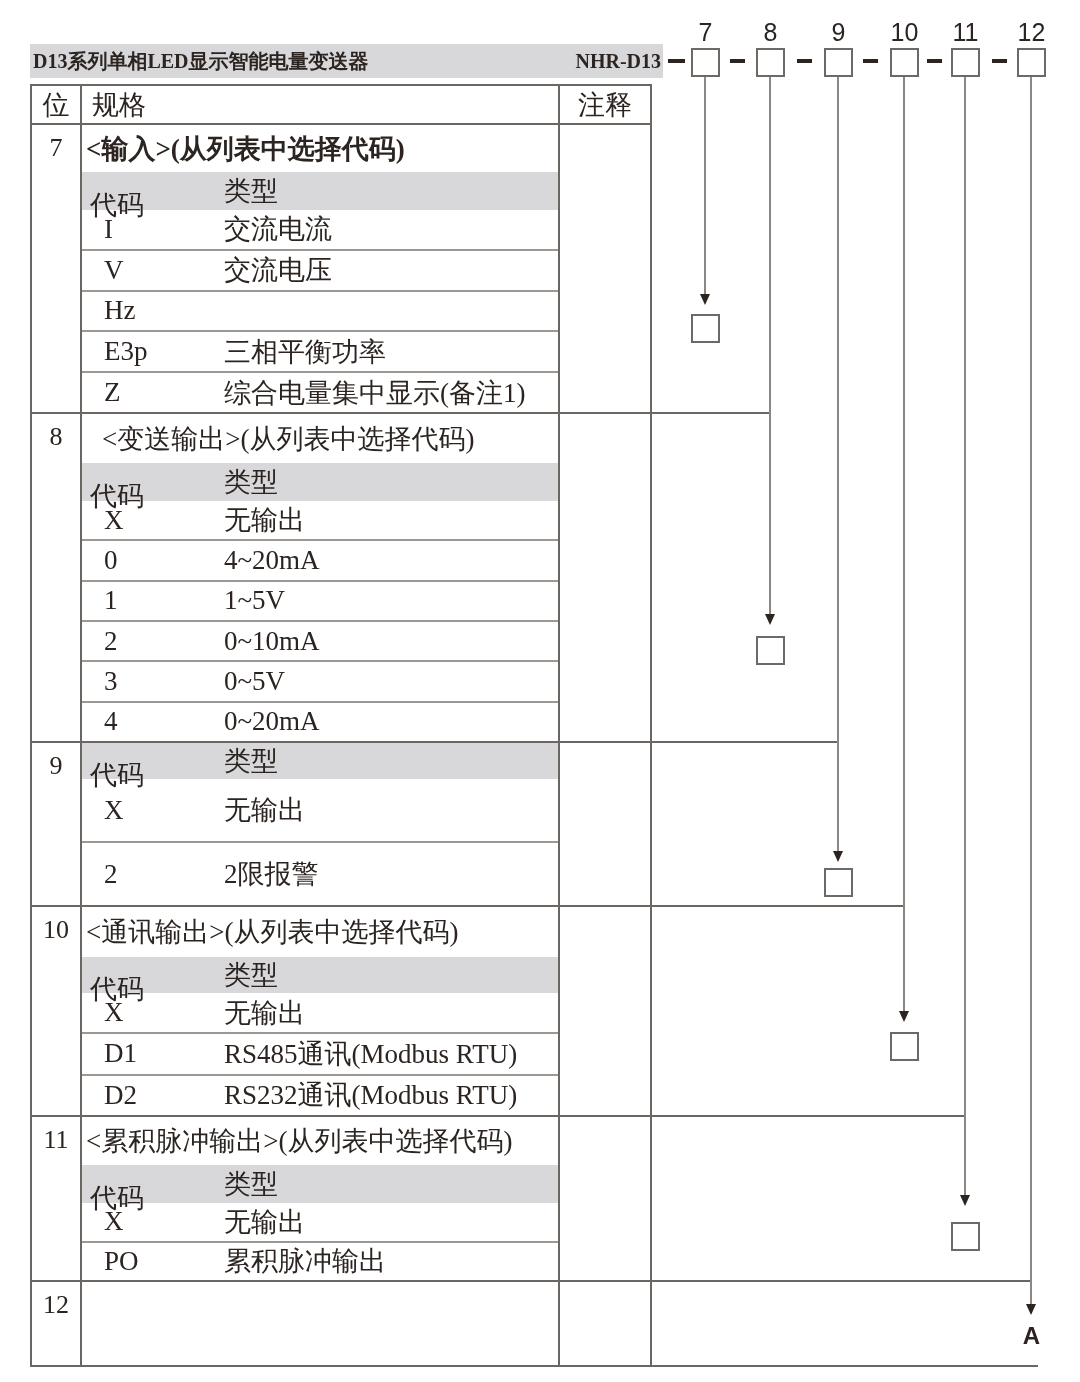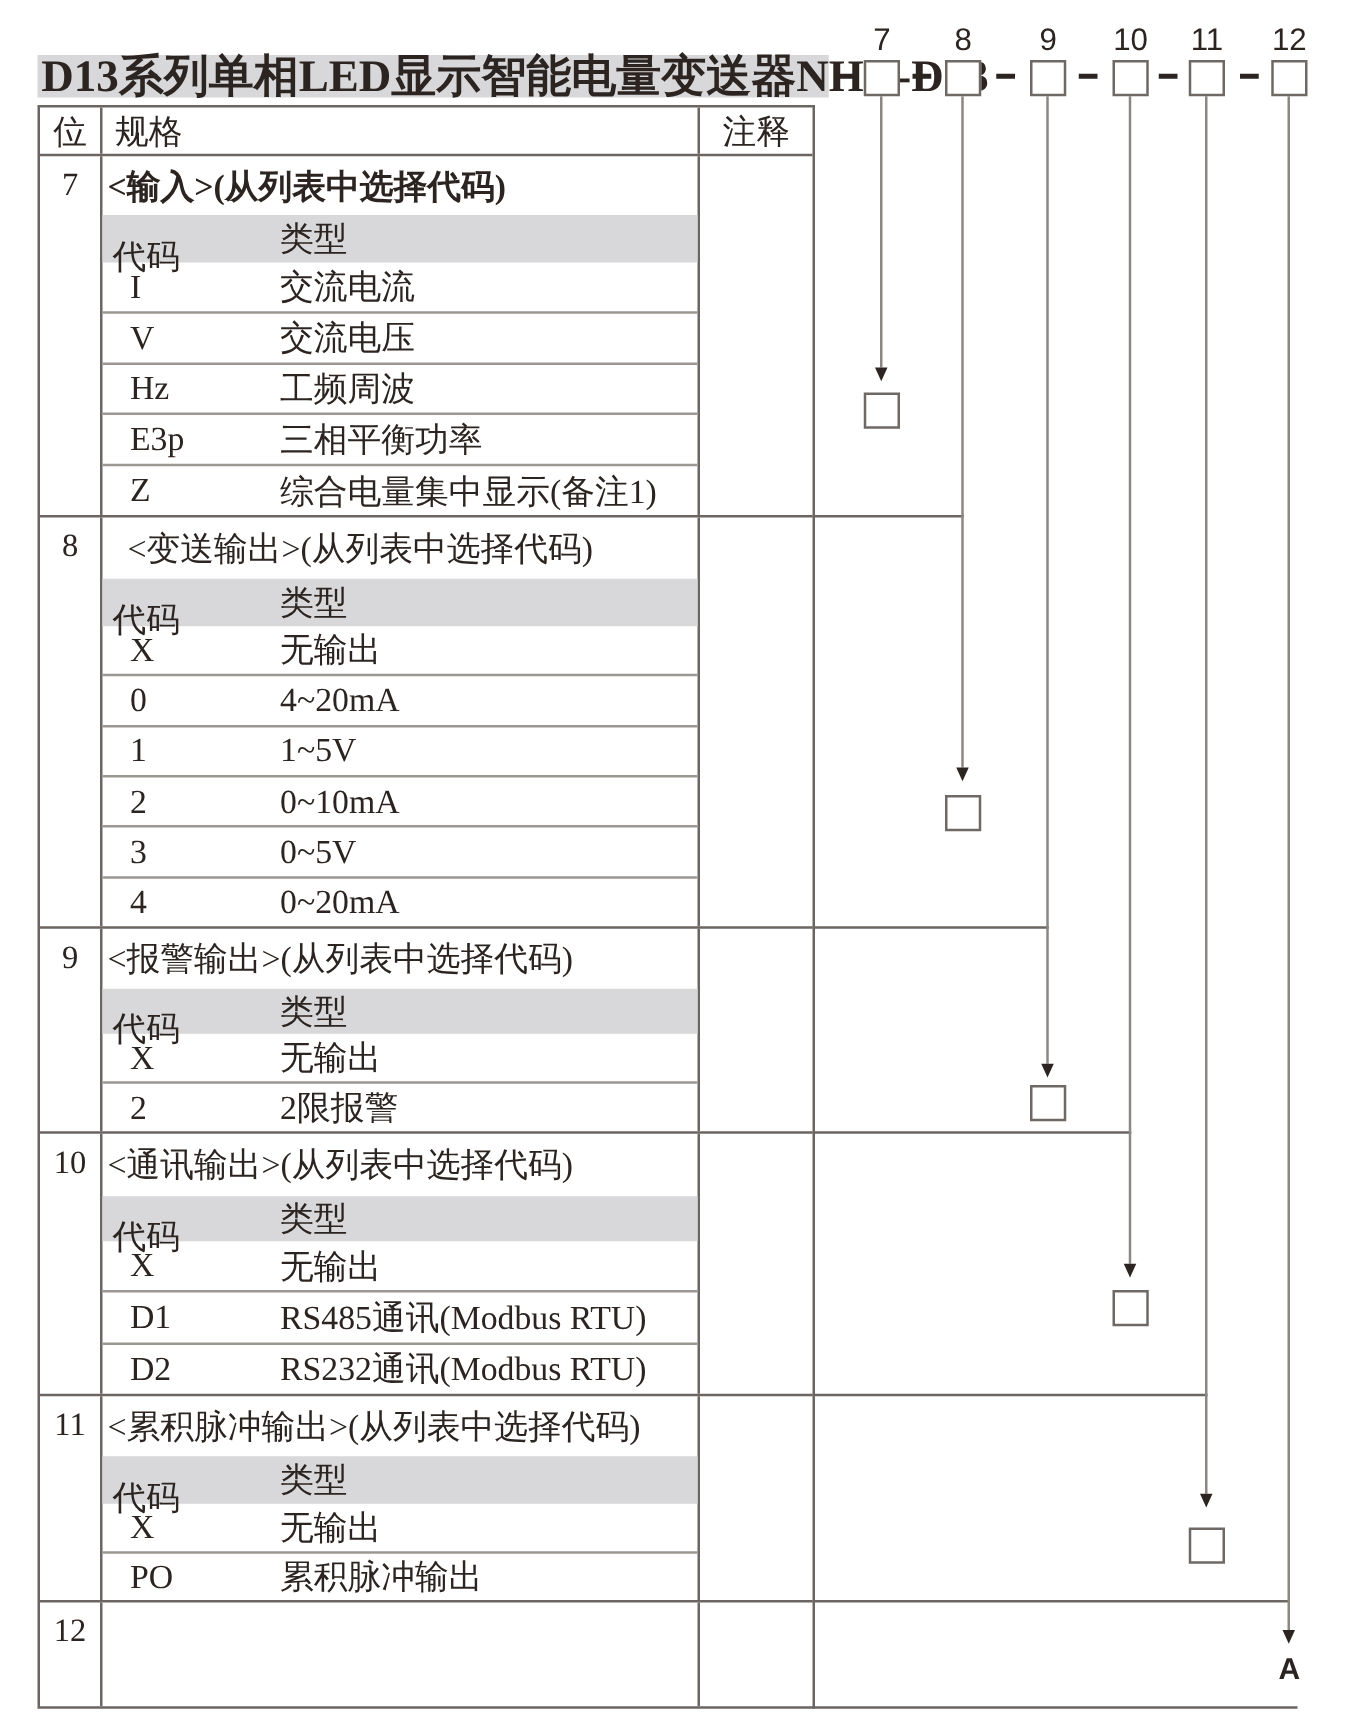--- a/index.html
+++ b/index.html
@@ -2,21 +2,21 @@
 <html><head>
 <meta charset="utf-8">
 <style>
   html,body{margin:0;padding:0;background:#ffffff;}
   .page{position:relative;width:1080px;height:1382px;background:#ffffff;overflow:hidden;
         font-family:"Liberation Serif","DejaVu Serif",serif;color:#2b2420;}
 
   
   .title-bar{position:absolute;left:30px;top:44px;width:633px;height:34px;background:#d8d8da;
              display:flex;justify-content:space-between;align-items:center;
-             font-size:36px;font-weight:700;padding:0 2px 0 3px;box-sizing:border-box;white-space:nowrap;}
+             font-size:20px;font-weight:700;padding:0 2px 0 3px;box-sizing:border-box;white-space:nowrap;}
 
   
   .spec-table{position:absolute;left:30px;top:84px;width:622px;height:1283px;
               border:2px solid #6b6661;box-sizing:border-box;display:flex;flex-direction:column;}
   .thead{display:flex;height:41px;border-bottom:2px solid #6b6661;box-sizing:border-box;
          font-size:27px;align-items:center;}
   .th-pos{width:50px;border-right:2px solid #6b6661;text-align:center;box-sizing:border-box;height:100%;
           display:flex;align-items:center;justify-content:center;}
   .th-spec{width:478px;border-right:2px solid #6b6661;padding-left:10px;box-sizing:border-box;height:100%;
            display:flex;align-items:center;}
@@ -85,21 +85,20 @@
               <div class="row no-top">
                 <span class="c">I</span>
                 <span class="t">交流电流</span>
               </div>
               <div class="row">
                 <span class="c">V</span>
                 <span class="t">交流电压</span>
               </div>
               <div class="row">
                 <span class="c">Hz</span>
-                <span class="t">工频周波</span>
               </div>
               <div class="row">
                 <span class="c">E3p</span>
                 <span class="t">三相平衡功率</span>
               </div>
               <div class="row">
                 <span class="c">Z</span>
                 <span class="t">综合电量集中显示(备注1)</span>
               </div>
             </div>
@@ -141,23 +140,20 @@
                 <span class="c">4</span>
                 <span class="t">0~20mA</span>
               </div>
             </div>
           </div>
           <div class="note-cell"></div>
         </div>
         <div class="sec" style="height: 164px;">
           <div class="pos-cell"><span>9</span></div>
           <div class="spec-cell">
-            <div class="sec-head" style="height: 48px;">
-              <span>&lt;报警输出&gt;(从列表中选择代码)</span>
-            </div>
             <div class="sub-head" style="height: 36px;">
               <span class="c">代码</span>
               <span class="t">类型</span>
             </div>
             <div class="rows">
               <div class="row no-top">
                 <span class="c">X</span>
                 <span class="t">无输出</span>
               </div>
               <div class="row">

